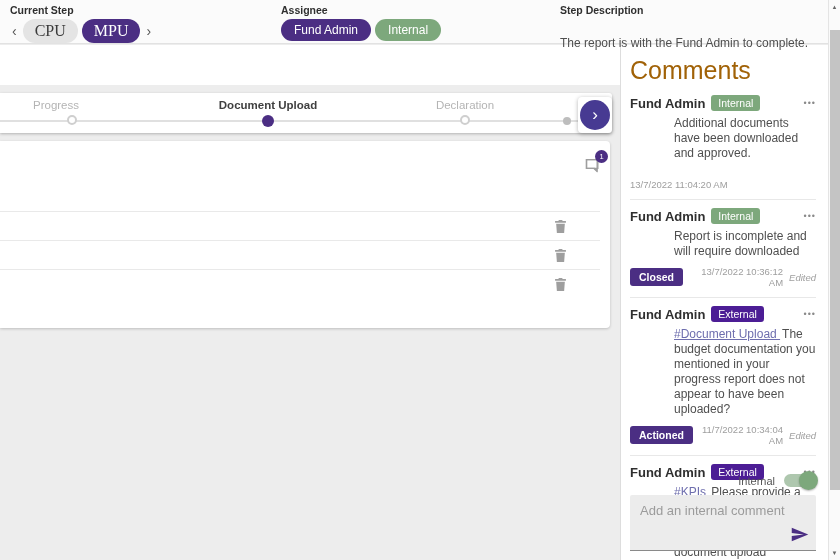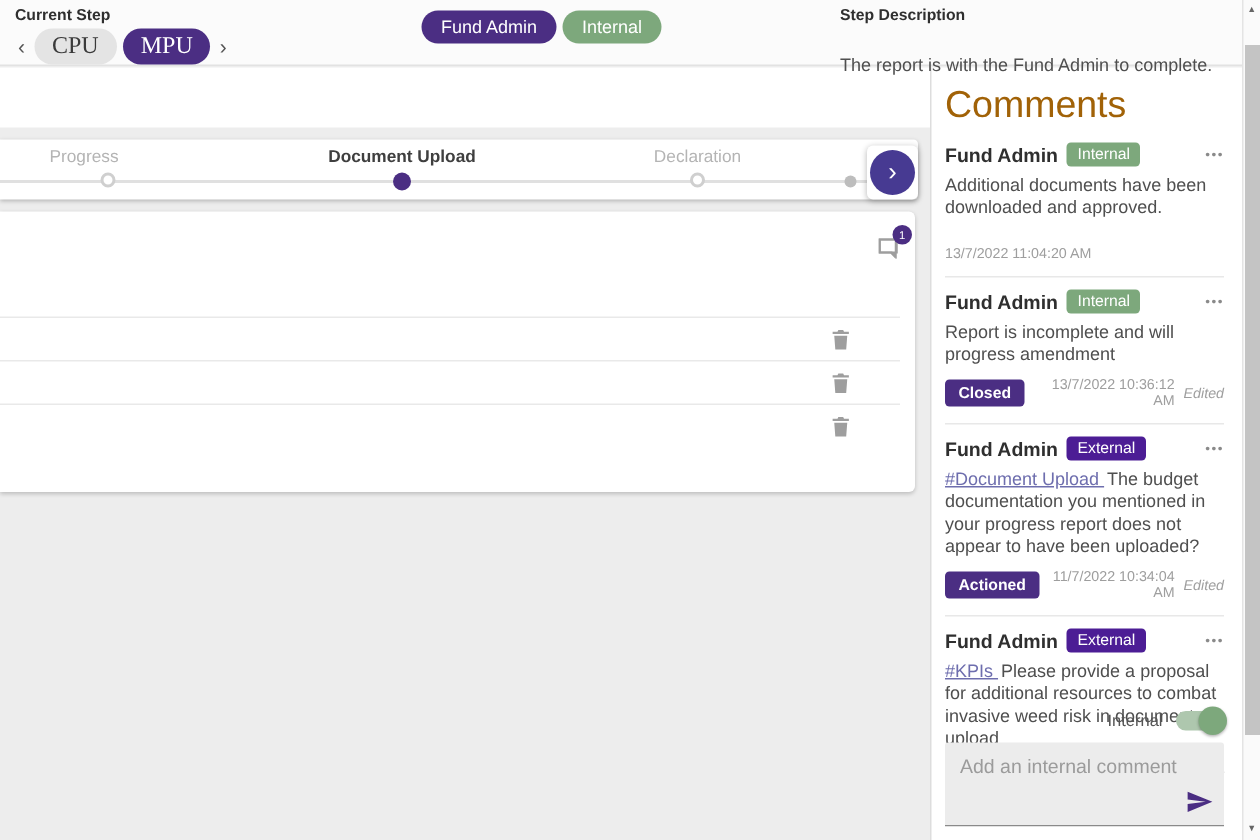--- a/index.html
+++ b/index.html
@@ -44,21 +44,21 @@
   
   .comments { position:absolute; left:620px; top:45px; width:208px; height:515px; background:#fff; border-left:1px solid #ddd; padding:0 12px 0 9px; }
   .c-title { font-size:25px; font-weight:400; color:#a16207; margin:11px 0 2px; }
   .comment { padding:8px 0 9px; border-bottom:1px solid #e8e8e8; }
   .c-head { display:flex; align-items:center; gap:6px; }
   .c-author { font-size:13px; font-weight:600; color:#2f2f2f; }
   .vbadge { font-size:10.5px; color:#fff; padding:2px 7px; border-radius:3px; }
   .vbadge.green { background:#7da87c; }
   .vbadge.orange { background:#4c1d95; }
   .c-menu { margin-left:auto; color:#8a8a8a; font-size:9px; letter-spacing:1px; cursor:pointer; }
-  .c-body { margin-top:5px; font-size:12px; line-height:15px; color:#4f4f4f; }
+  .c-body { margin-top:5px; font-size:12px; line-height:15px; color:#4f4f4f;margin-left:44px; }
   .hashlink { color:#6e6eae; text-decoration:underline; cursor:pointer; margin-right:2px; }
   .c-meta { margin-top:7px; display:flex; align-items:center; gap:6px; }
   .c-meta.ts-only { margin-top:18px; }
   .sbadge { background:#4b2e83; color:#fff; font-size:10.5px; font-weight:600; padding:3px 9px; border-radius:3px; }
   .ts { font-size:9.5px; color:#9e9e9e;text-align:right; }
   .edited { font-size:9.5px; color:#9e9e9e; font-style:italic; }
 
   .composer { position:absolute; left:9px; right:12px; bottom:9px; }
   .toggle-row { display:flex; justify-content:flex-end; align-items:center; gap:9px; margin-bottom:8px; }
   .toggle-label { font-size:11px; color:#555; }
@@ -82,20 +82,21 @@
   <div class="hgroup" style="left:10px;">
     <div class="hlabel">Current Step</div>
     <div class="hrow">
       <span class="chev">‹</span>
       <span class="pill">CPU</span>
       <span class="pill active">MPU</span>
       <span class="chev">›</span>
     </div>
   </div>
   <div class="hgroup" style="left:281px;">
+    <div class="hlabel">Assignee</div>
     <div class="hrow">
       <span class="chip purple">Fund Admin</span>
       <span class="chip green">Internal</span>
     </div>
   </div>
   <div class="hgroup" style="left:560px;">
     <div class="hlabel">Step Description</div>
     <div class="hdesc">The report is with the Fund Admin to complete.</div>
   </div>
 </div>
@@ -163,21 +164,21 @@
       <span class="ts">13/7/2022 11:04:20 AM</span>
     </div>
   </div>
 
   <div class="comment">
     <div class="c-head">
       <span class="c-author">Fund Admin</span>
       <span class="vbadge green">Internal</span>
       <span class="c-menu">•••</span>
     </div>
-    <div class="c-body">Report is incomplete and will progress amendment</div>
+    <div class="c-body">Report is incomplete and will require downloaded</div>
     <div class="c-meta">
       <span class="sbadge">Closed</span>
       <span class="ts">13/7/2022 10:36:12 AM</span>
       <span class="edited">Edited</span>
     </div>
   </div>
 
   <div class="comment">
     <div class="c-head">
       <span class="c-author">Fund Admin</span>

